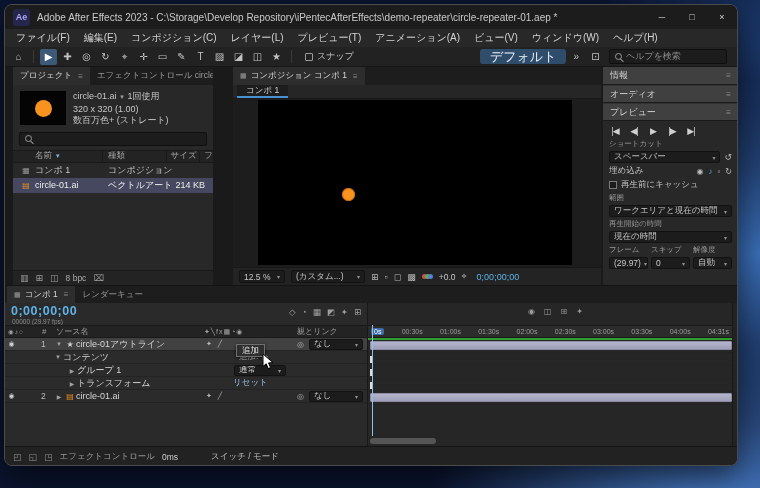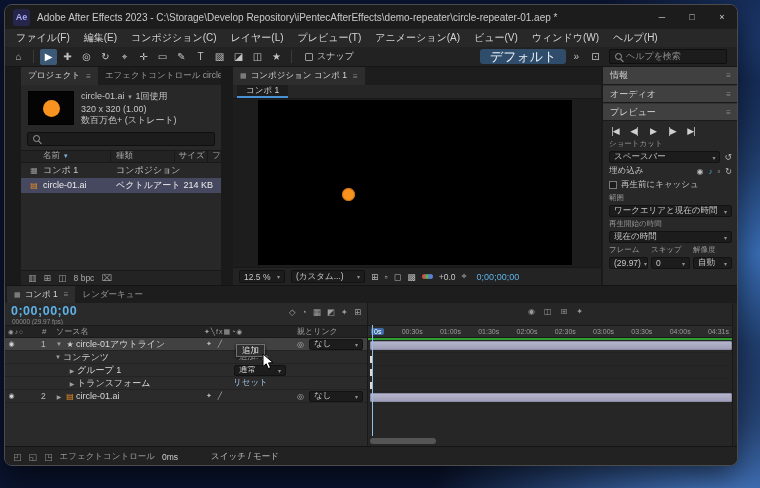--- a/index.html
+++ b/index.html
@@ -36,21 +36,21 @@
   .mag::after{content:"";position:absolute;right:-3px;bottom:-2px;width:4px;height:1px;background:#9a9a9a;transform:rotate(45deg)}
   
   .content{position:absolute;left:0;top:62px;width:734px;height:218px;background:#1a1a1a}
   .panel{position:absolute;top:0;height:218px;background:#282828;overflow:hidden}
   .tabbar{height:18px;background:#1d1d1d;display:flex;align-items:stretch}
   .tab{display:flex;align-items:center;padding:0 7px;font-size:8.5px;color:#999;background:#1d1d1d;white-space:nowrap}
   .tab.active{background:#2d2d2d;color:#d8d8d8}
   .tab-icon{font-size:7px;color:#9a9a9a;margin-right:4px}
   .menu-glyph{margin-left:6px;color:#8a8a8a;font-size:8px}
   
-  .project{left:16px;width:200px}
+  .project{left:8px;width:200px}
   .proj-info{display:flex;gap:7px;padding:6px 7px 4px}
   .thumb{width:46px;height:34px;background:#040404;border:1px solid #000;position:relative;flex:none}
   .thumb-circle{position:absolute;left:14px;top:8px;width:17px;height:17px;border-radius:50%;background:#f7931e}
   .meta{font-size:9px;color:#c6c6c6;line-height:11.5px;white-space:nowrap;overflow:hidden}
   .meta-caret{font-size:6px;color:#9a9a9a}
   .proj-search{height:14px;margin:1px 6px 4px}
   .cols-header{height:13px;display:flex;align-items:center;background:#232323;border-top:1px solid #191919;border-bottom:1px solid #191919;font-size:8.5px;color:#a5a5a5}
   .ch{border-right:1px solid #191919;height:100%;display:flex;align-items:center}
   .ch-name{width:100px;padding-left:22px}
   .ch-name::after{content:"▾";color:#7fb2e2;font-size:7px;margin-left:4px}

